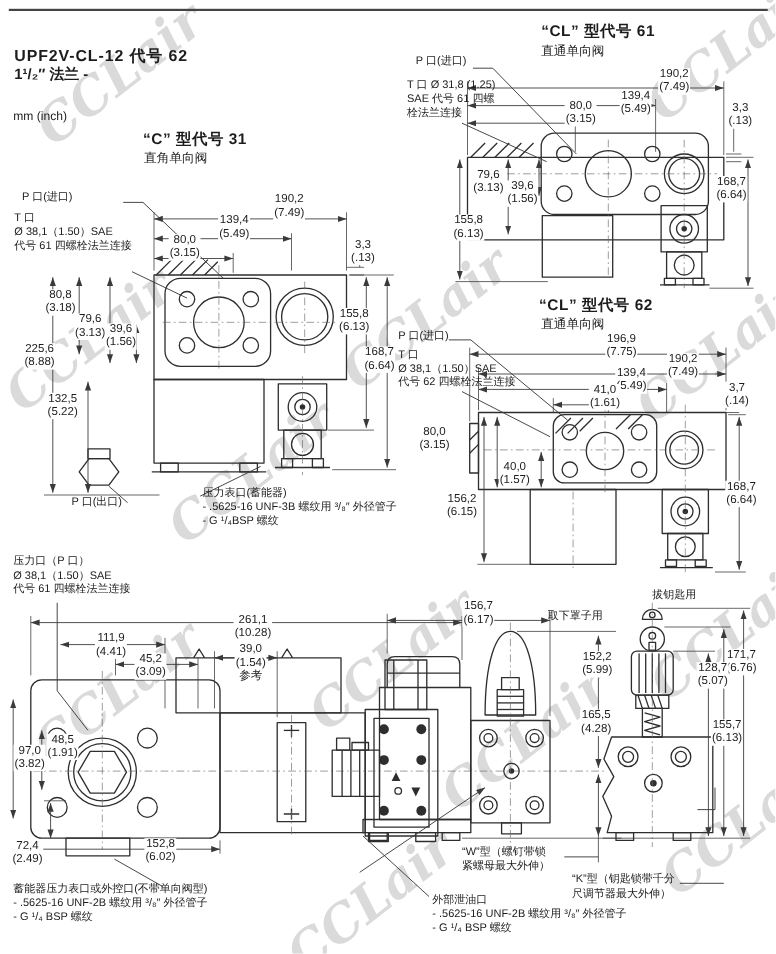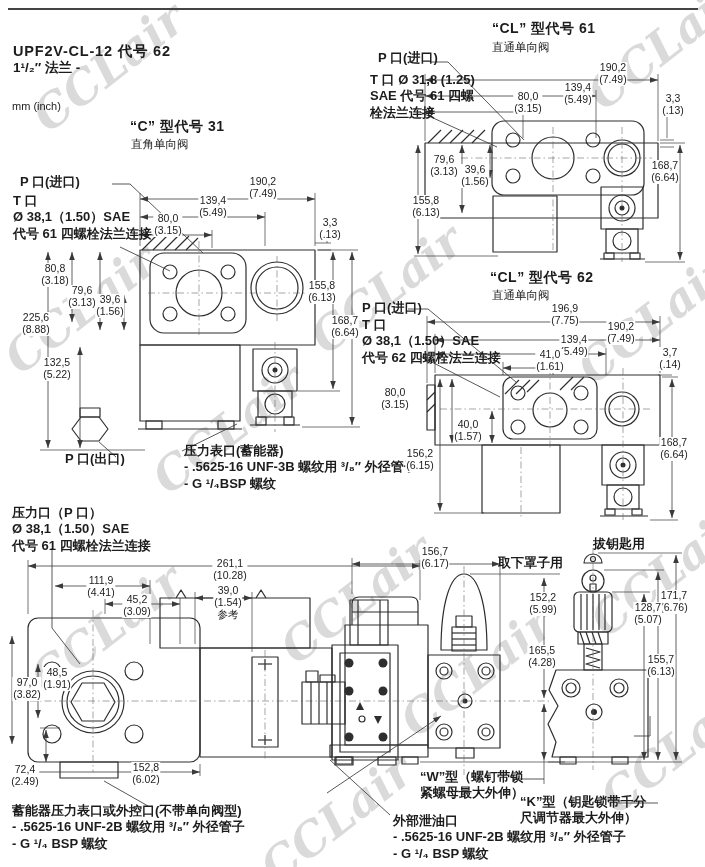--- a/index.html
+++ b/index.html
@@ -2,21 +2,21 @@
 <html><head>
 <meta charset="utf-8">
 <style>
   html,body{margin:0;padding:0;background:#fff;}
   #page{position:relative;width:705px;height:867px;background:#fff;overflow:hidden;
         font-family:"Liberation Sans","DejaVu Sans",sans-serif;color:#1c1c1c;}
   .wm{position:absolute;z-index:0;font-family:"DejaVu Serif",serif;font-style:italic;font-weight:bold;
       font-size:46px;color:#dadada;transform:rotate(-38deg);white-space:nowrap;pointer-events:none;}
   #art{position:absolute;left:0;top:0;z-index:1;pointer-events:none;}
   .txt{position:absolute;z-index:2;white-space:pre-line;line-height:1.25;}
-  .lbl{font-size:13px;font-weight:bold;}
+  .lbl{font-size:10px;}
   .dim{font-size:10.5px;text-align:center;transform:translateX(-50%);line-height:1.12;
        background:#fff;padding:0 1px;}
   .ttl{font-size:14px;font-weight:bold;letter-spacing:0.5px;}
   .sub{font-size:11.5px;}
   .hd1{font-size:14.5px;font-weight:bold;letter-spacing:0.8px;}
   .hd2{font-size:13.5px;font-weight:bold;}
   .hds{font-size:11px;}
   .rule{position:absolute;left:8px;top:8px;width:690px;height:2px;background:#444;z-index:2;}
   .art{stroke:#2e2e2e;stroke-width:1.2;fill:none;stroke-linejoin:round;}
   .artf{fill:#2e2e2e;stroke:none;}

